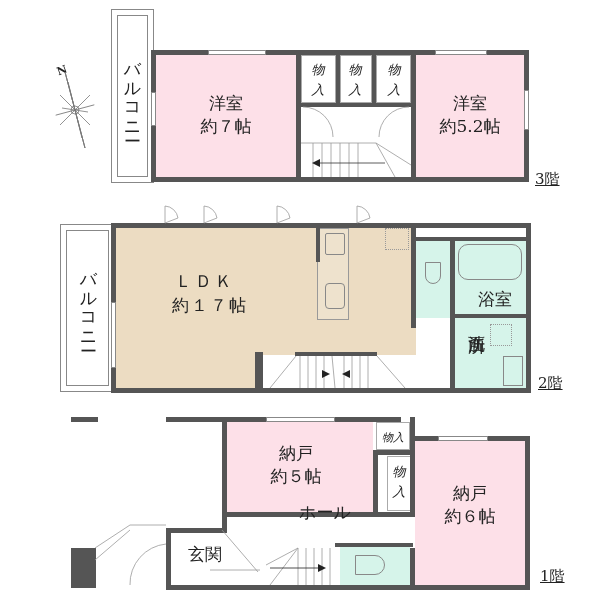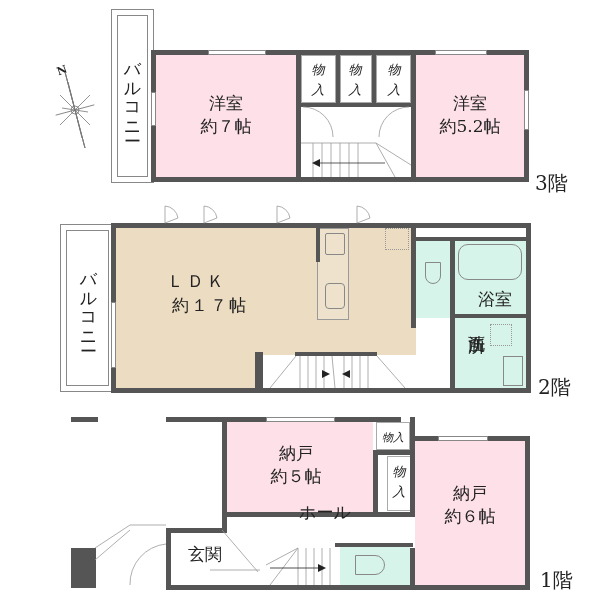--- a/index.html
+++ b/index.html
@@ -11,21 +11,21 @@
   .pink { background:#fde0e8; }
   .tan { background:#ecdcc2; }
   .mint { background:#d6f4ea; }
   .white { background:#ffffff; }
   .lbl { position:absolute; text-align:center; font-size:17px; line-height:22px; white-space:nowrap; }
   .lbl.sm { font-size:13px; line-height:20px;font-style:italic; }
   .vert { writing-mode:vertical-rl; text-orientation:upright; font-size:17px; letter-spacing:1px; }
   .win { position:absolute; background:#fff; border:1px solid #888; box-sizing:border-box; }
   .balc { position:absolute; border:1px solid #888; background:#fff; box-sizing:border-box; }
   .balc .inner { position:absolute; left:5px; right:5px; top:5px; bottom:5px; border:1px solid #888; }
-  .floorlbl { position:absolute; font-size:20px; }
+  .floorlbl { position:absolute; font-size:15px;text-decoration:underline; }
   svg { position:absolute; left:0; top:0; }
 </style>
 </head>
 <body>
 
 <div class="abs" style="left:50px;top:60px;width:55px;width:55px;height:95px;">
   <span class="abs" style="left:7px;top:4px;font-size:11px;font-weight:bold;transform:rotate(-20deg);">N</span>
   <svg width="55" height="95" viewBox="0 0 55 95">
     <g stroke="#777" stroke-width="0.8" fill="none">
       <polygon points="15,12 25,50 35,88 25,50"></polygon>
@@ -105,21 +105,21 @@
   </div>
 
   <div class="wall" style="left:111px;top:223px;width:420px;height:5px;"></div>
   <div class="wall" style="left:111px;top:388px;width:420px;height:5px;"></div>
   <div class="wall" style="left:111px;top:223px;width:5px;height:170px;"></div>
   <div class="wall" style="left:526px;top:223px;width:5px;height:170px;"></div>
 
   <div class="win" style="left:111px;top:302px;width:5px;height:66px;"></div>
 
   <div class="room tan" style="left:116px;top:228px;width:300px;height:160px;"></div>
-  <div class="lbl" style="left:157px;top:270px;width:80px;letter-spacing:3px;">ＬＤＫ</div>
+  <div class="lbl" style="left:165px;top:270px;width:80px;letter-spacing:3px;">ＬＤＫ</div>
   <div class="lbl" style="left:160px;top:294px;width:100px;letter-spacing:2px;">約１７帖</div>
 
   <div class="abs" style="left:317px;top:228px;width:32px;height:92px;border:1px solid #999;background:#eee2cd;"></div>
   <div class="wall" style="left:316px;top:228px;width:4px;height:34px;"></div>
   <div class="abs" style="left:325px;top:233px;width:20px;height:22px;border:1px solid #888;border-radius:2px;"></div>
   <div class="abs" style="left:325px;top:283px;width:20px;height:26px;border:1px solid #888;border-radius:4px;"></div>
   <div class="abs" style="left:385px;top:228px;width:24px;height:22px;border:1px dotted #999;"></div>
 
   <div class="wall" style="left:255px;top:352px;width:8px;height:36px;"></div>
   <div class="room white" style="left:263px;top:355px;width:153px;height:33px;"></div>

